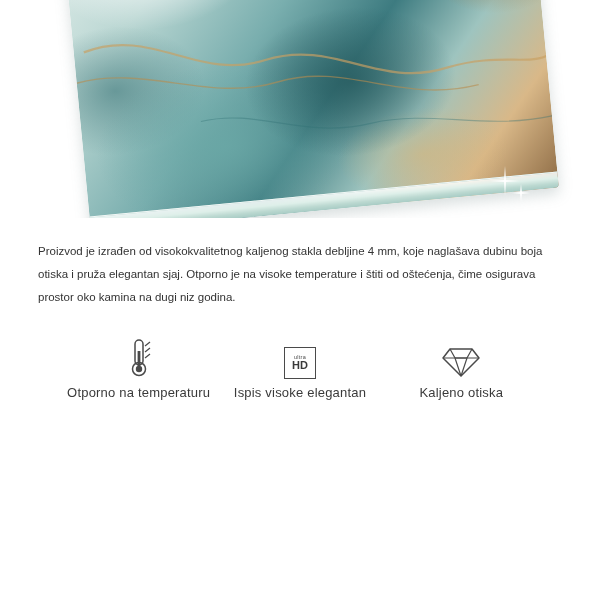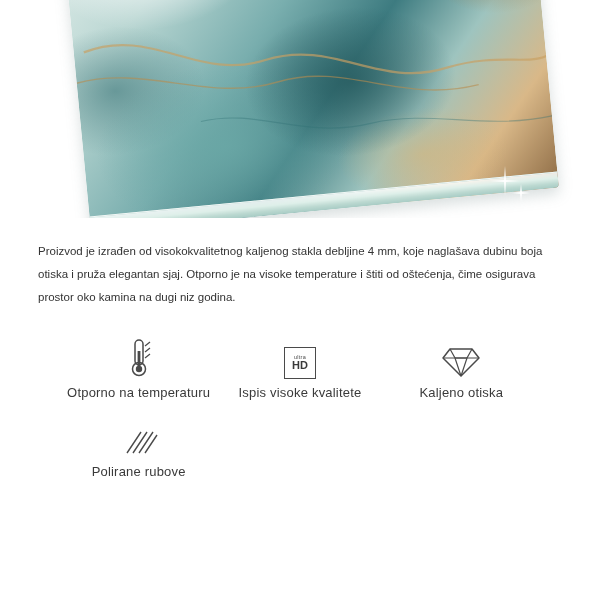--- a/index.html
+++ b/index.html
@@ -231,46 +231,34 @@
         <div class="feature-label">Otporno na temperaturu</div>
       </div>
 
       <div class="feature">
         <div class="feature-icon">
           <div class="hd-box">
             <span class="hd-top">ultra</span>
             <span class="hd-bot">HD</span>
           </div>
         </div>
-        <div class="feature-label">Ispis visoke kvalitete</div>
+        <div class="feature-label">Ispis visoke elegantan</div>
       </div>
 
 
       <div class="feature">
         <div class="feature-icon">
           <svg width="40" height="34" viewBox="0 0 40 34">
             <path d="M9 4 H31 L38 13 L20 31 L2 13 Z" fill="none" stroke="#4a4a4a" stroke-width="1.5" stroke-linejoin="round"></path>
             <path d="M2 13 H38" stroke="#4a4a4a" stroke-width="1.2"></path>
             <path d="M9 4 L14 13 L20 31" fill="none" stroke="#4a4a4a" stroke-width="1.2"></path>
             <path d="M31 4 L26 13 L20 31" fill="none" stroke="#4a4a4a" stroke-width="1.2"></path>
             <path d="M14 13 H26" stroke="#4a4a4a" stroke-width="1.2"></path>
           </svg>
         </div>
         <div class="feature-label">Kaljeno otiska</div>
       </div>
 
-      <div class="feature">
-        <div class="feature-icon">
-          <svg width="40" height="32" viewBox="0 0 40 32">
-            <path d="M4 28 L20 4 L36 28 Z" fill="none" stroke="#4a4a4a" stroke-width="0"></path>
-            <line x1="8" y1="27" x2="22" y2="6" stroke="#4a4a4a" stroke-width="1.4"></line>
-            <line x1="14" y1="27" x2="28" y2="6" stroke="#4a4a4a" stroke-width="1.4"></line>
-            <line x1="20" y1="27" x2="34" y2="6" stroke="#4a4a4a" stroke-width="1.4"></line>
-            <line x1="26" y1="27" x2="38" y2="9" stroke="#4a4a4a" stroke-width="1.4"></line>
-          </svg>
-        </div>
-        <div class="feature-label">Polirane rubove</div>
-      </div>
 
 
     </div>
   </div>
 </div>
 
 </body></html>

